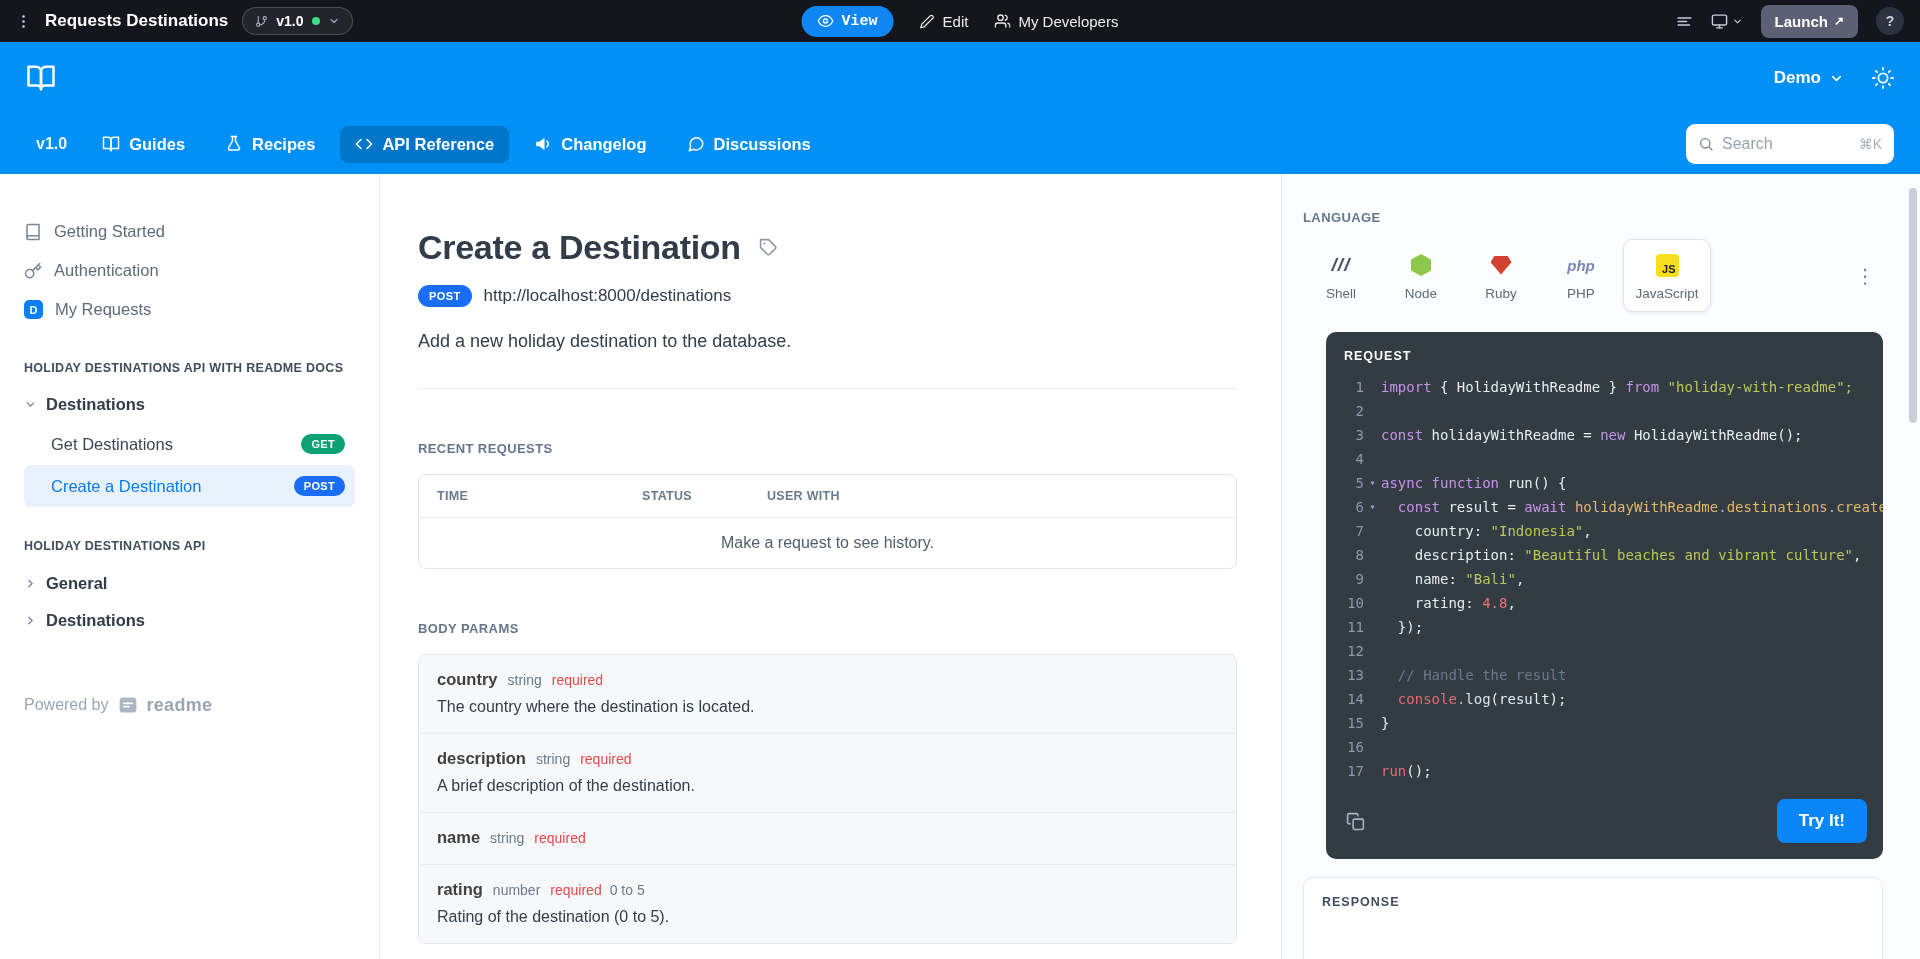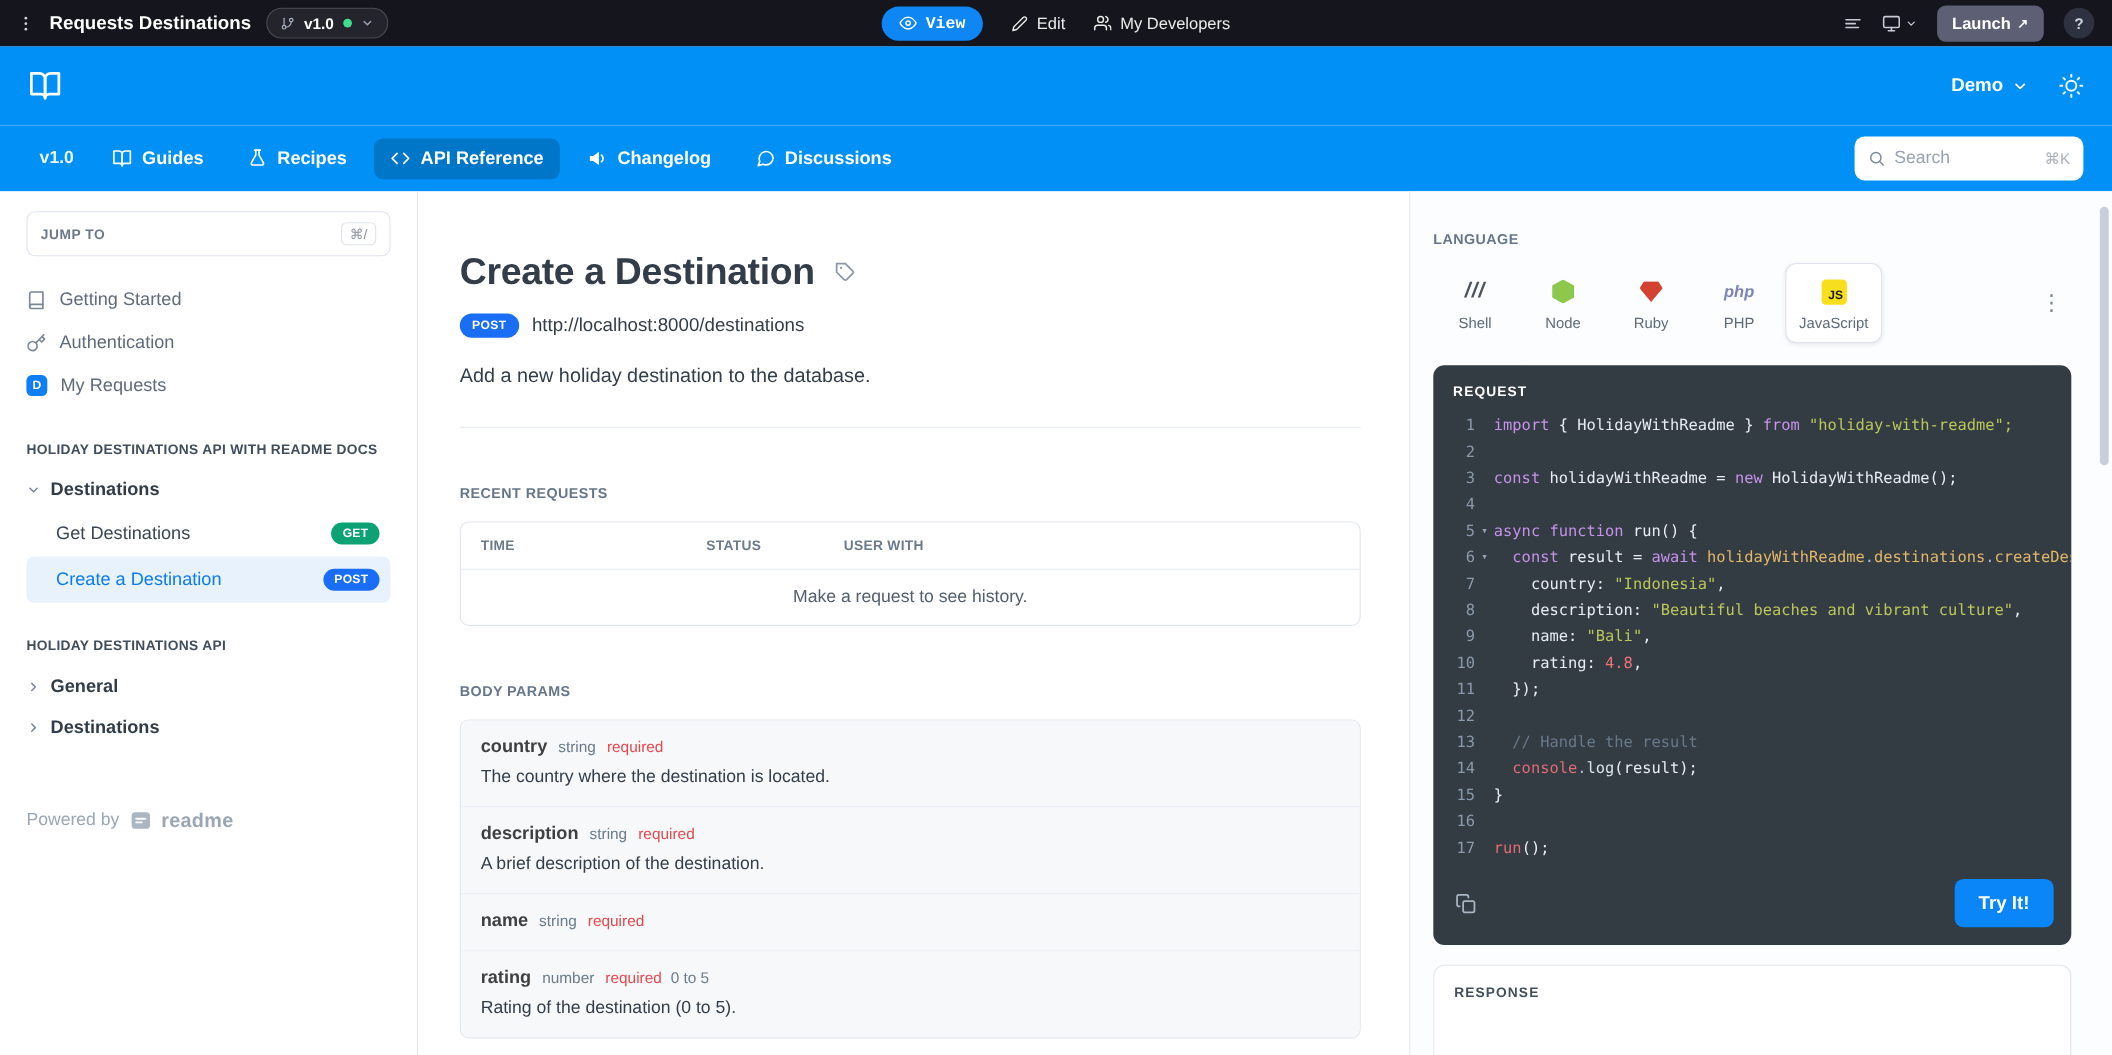--- a/index.html
+++ b/index.html
@@ -132,21 +132,21 @@
   .node-hex { width:20px; height:22px; background:#8cc84b;
     clip-path:polygon(50% 0%,100% 25%,100% 75%,50% 100%,0% 75%,0% 25%); }
   .ruby-gem { width:21px; height:19px; background:#d34231;
     clip-path:polygon(20% 0%,80% 0%,100% 35%,50% 100%,0% 35%); }
   .php-glyph { font-size:15px; font-weight:700; font-style:italic; color:#7a86b8; }
   .js-sq { width:23px; height:23px; background:#f7df1e; border-radius:4px; display:flex;
     align-items:flex-end; justify-content:flex-end; padding:2px 3px; font-size:11px; font-weight:700; color:#1d1d1d; }
   .more-langs { margin-left:auto; background:none; border:none; color:#7a8694; font-size:20px;
     cursor:pointer; padding:4px 8px; font-family:inherit; }
 
-  .code-panel { margin-top:20px; background:#333b43; border-radius:10px; overflow:hidden; }
+  .code-panel { margin-top:20px; background:#333b43; border-radius:10px; overflow:hidden;margin-left:23px; }
   .request-label { padding:17px 18px 10px; font-size:12.5px; font-weight:700; letter-spacing:1px; color:#fff; }
   .code-lines { padding:2px 0 6px 12px; font-family:"DejaVu Sans Mono", monospace; font-size:14px;
     line-height:24px; overflow:hidden; }
   .code-line { display:flex; white-space:pre; }
   .ln { width:26px; text-align:right; color:#8b9aab; flex-shrink:0; user-select:none; }
   .fold { width:17px; text-align:center; color:#93a5b5; font-size:10px; flex-shrink:0; }
   .src { flex:1; overflow:hidden; }
   .tok-kw  { color:#c792ea; }
   .tok-str { color:#bac75a; }
   .tok-num { color:#f07178; }
@@ -349,24 +349,20 @@
           </svg>
       </span>
       <input type="text" placeholder="Search" style="">
       <span class="search-kbd">⌘K</span>
     </div>
   </nav>
 
   <div class="content">
 
     <aside class="sidebar">
-      <button class="jump-box">
-        <span class="jump-label">JUMP TO</span>
-        <span class="jump-kbd">⌘/</span>
-      </button>
 
       <div class="side-top">
         <a class="side-item">
           <span style="display:flex;color:#7a8796;">
             <svg width="18" height="18" viewBox="0 0 24 24" fill="none" stroke="currentColor" stroke-width="2" stroke-linecap="round" stroke-linejoin="round">
                 <path d="M4 19.5A2.5 2.5 0 0 1 6.5 17H20"></path>
                 <path d="M6.5 2H20v20H6.5A2.5 2.5 0 0 1 4 19.5v-15A2.5 2.5 0 0 1 6.5 2z"></path>
               </svg>
           </span>
           <span>Getting Started</span>

